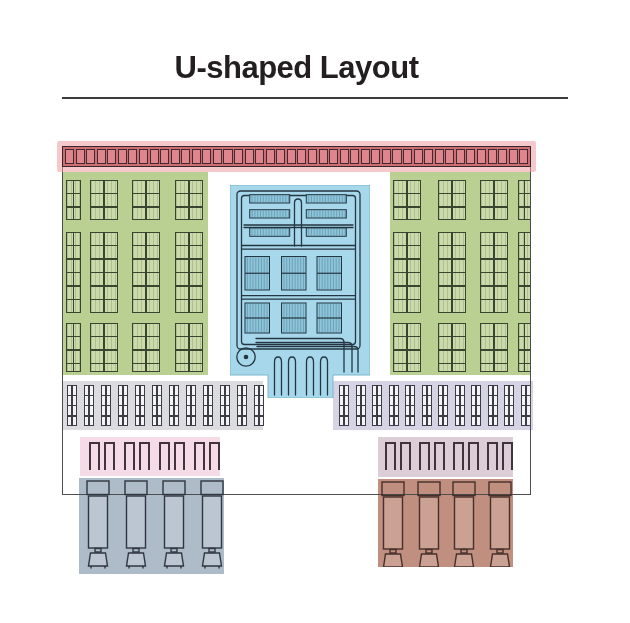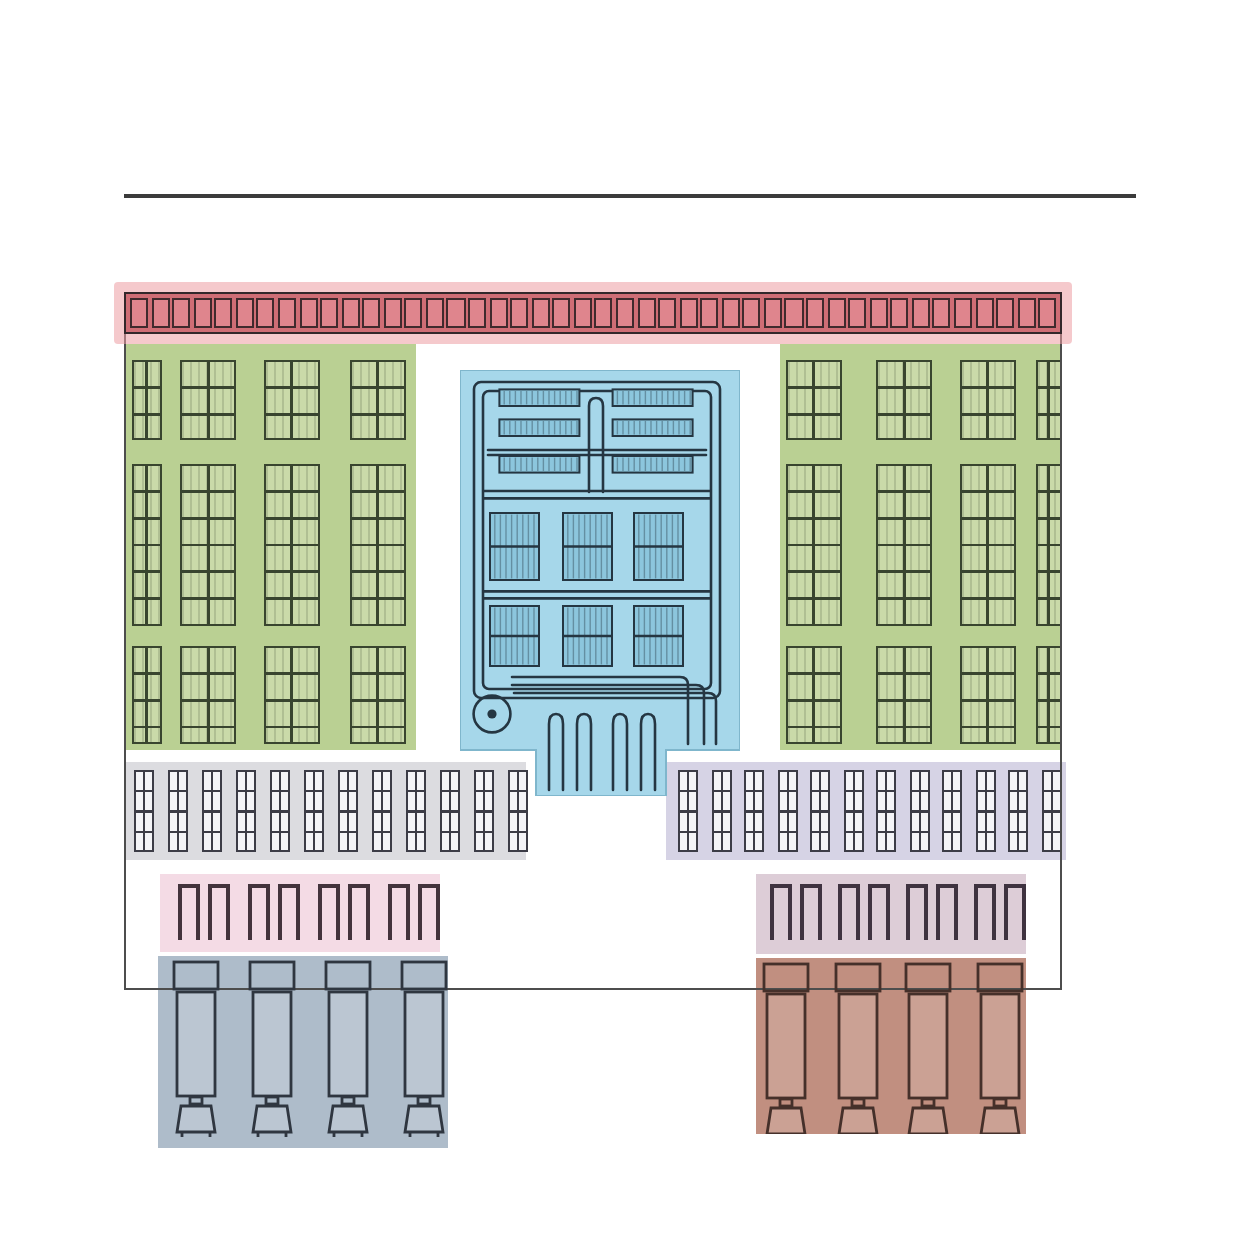--- a/index.html
+++ b/index.html
@@ -22,20 +22,21 @@
   .shelf-unit{position:absolute;box-sizing:border-box;border:1.3px solid;}
   
   .comb{position:absolute;box-sizing:border-box;border:2.5px solid;border-bottom:none;
         background:transparent;width:11px;height:28px;}
   svg{display:block;}
 </style>
 </head>
 <body>
 
 <div id="stage">
+  <div class="abs" id="title" style="color: rgb(35, 31, 32);">U-shaped Layout</div>
   <div class="abs" id="divider" style="background: rgb(59, 59, 59);"></div>
 
   <div class="abs rack-zone" id="rack-left" style="left: 62px; top: 172px; width: 146px; height: 203px; background: rgb(186, 208, 147);">
       <div class="rack-block" style="left: 4px; top: 8px; width: 15px; height: 40px; border-color: rgb(57, 69, 47); background-color: rgb(202, 218, 169); background-image: linear-gradient(to right, transparent calc(50% - 0.75px), rgb(57, 69, 47) calc(50% - 0.75px), rgb(57, 69, 47) calc(50% + 0.75px), transparent calc(50% + 0.75px)), repeating-linear-gradient(transparent 0px, transparent 12px, rgb(57, 69, 47) 12px, rgb(57, 69, 47) 13.4px), repeating-linear-gradient(to right, rgba(57, 69, 47, 0.18) 0px, rgba(57, 69, 47, 0.18) 0.8px, transparent 0.8px, transparent 4px);"></div>
       <div class="rack-block" style="left: 28px; top: 8px; width: 28px; height: 40px; border-color: rgb(57, 69, 47); background-color: rgb(202, 218, 169); background-image: linear-gradient(to right, transparent calc(50% - 0.75px), rgb(57, 69, 47) calc(50% - 0.75px), rgb(57, 69, 47) calc(50% + 0.75px), transparent calc(50% + 0.75px)), repeating-linear-gradient(transparent 0px, transparent 12px, rgb(57, 69, 47) 12px, rgb(57, 69, 47) 13.4px), repeating-linear-gradient(to right, rgba(57, 69, 47, 0.18) 0px, rgba(57, 69, 47, 0.18) 0.8px, transparent 0.8px, transparent 4px);"></div>
       <div class="rack-block" style="left: 70px; top: 8px; width: 28px; height: 40px; border-color: rgb(57, 69, 47); background-color: rgb(202, 218, 169); background-image: linear-gradient(to right, transparent calc(50% - 0.75px), rgb(57, 69, 47) calc(50% - 0.75px), rgb(57, 69, 47) calc(50% + 0.75px), transparent calc(50% + 0.75px)), repeating-linear-gradient(transparent 0px, transparent 12px, rgb(57, 69, 47) 12px, rgb(57, 69, 47) 13.4px), repeating-linear-gradient(to right, rgba(57, 69, 47, 0.18) 0px, rgba(57, 69, 47, 0.18) 0.8px, transparent 0.8px, transparent 4px);"></div>
       <div class="rack-block" style="left: 113px; top: 8px; width: 28px; height: 40px; border-color: rgb(57, 69, 47); background-color: rgb(202, 218, 169); background-image: linear-gradient(to right, transparent calc(50% - 0.75px), rgb(57, 69, 47) calc(50% - 0.75px), rgb(57, 69, 47) calc(50% + 0.75px), transparent calc(50% + 0.75px)), repeating-linear-gradient(transparent 0px, transparent 12px, rgb(57, 69, 47) 12px, rgb(57, 69, 47) 13.4px), repeating-linear-gradient(to right, rgba(57, 69, 47, 0.18) 0px, rgba(57, 69, 47, 0.18) 0.8px, transparent 0.8px, transparent 4px);"></div>
       <div class="rack-block" style="left: 4px; top: 60px; width: 15px; height: 81px; border-color: rgb(57, 69, 47); background-color: rgb(202, 218, 169); background-image: linear-gradient(to right, transparent calc(50% - 0.75px), rgb(57, 69, 47) calc(50% - 0.75px), rgb(57, 69, 47) calc(50% + 0.75px), transparent calc(50% + 0.75px)), repeating-linear-gradient(transparent 0px, transparent 12px, rgb(57, 69, 47) 12px, rgb(57, 69, 47) 13.4px), repeating-linear-gradient(to right, rgba(57, 69, 47, 0.18) 0px, rgba(57, 69, 47, 0.18) 0.8px, transparent 0.8px, transparent 4px);"></div>
       <div class="rack-block" style="left: 28px; top: 60px; width: 28px; height: 81px; border-color: rgb(57, 69, 47); background-color: rgb(202, 218, 169); background-image: linear-gradient(to right, transparent calc(50% - 0.75px), rgb(57, 69, 47) calc(50% - 0.75px), rgb(57, 69, 47) calc(50% + 0.75px), transparent calc(50% + 0.75px)), repeating-linear-gradient(transparent 0px, transparent 12px, rgb(57, 69, 47) 12px, rgb(57, 69, 47) 13.4px), repeating-linear-gradient(to right, rgba(57, 69, 47, 0.18) 0px, rgba(57, 69, 47, 0.18) 0.8px, transparent 0.8px, transparent 4px);"></div>
       <div class="rack-block" style="left: 70px; top: 60px; width: 28px; height: 81px; border-color: rgb(57, 69, 47); background-color: rgb(202, 218, 169); background-image: linear-gradient(to right, transparent calc(50% - 0.75px), rgb(57, 69, 47) calc(50% - 0.75px), rgb(57, 69, 47) calc(50% + 0.75px), transparent calc(50% + 0.75px)), repeating-linear-gradient(transparent 0px, transparent 12px, rgb(57, 69, 47) 12px, rgb(57, 69, 47) 13.4px), repeating-linear-gradient(to right, rgba(57, 69, 47, 0.18) 0px, rgba(57, 69, 47, 0.18) 0.8px, transparent 0.8px, transparent 4px);"></div>

